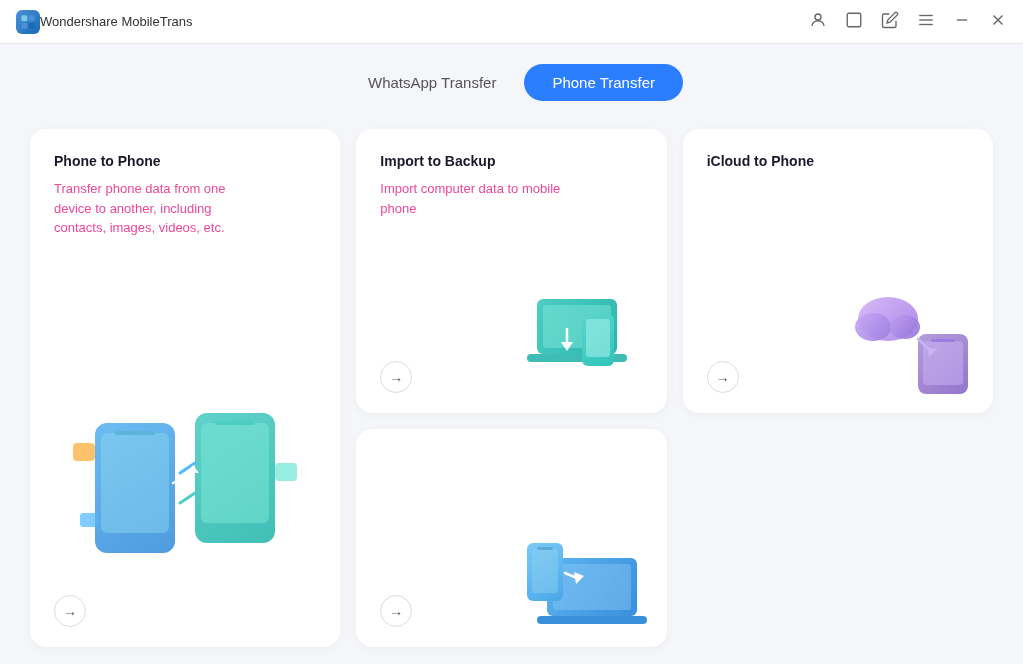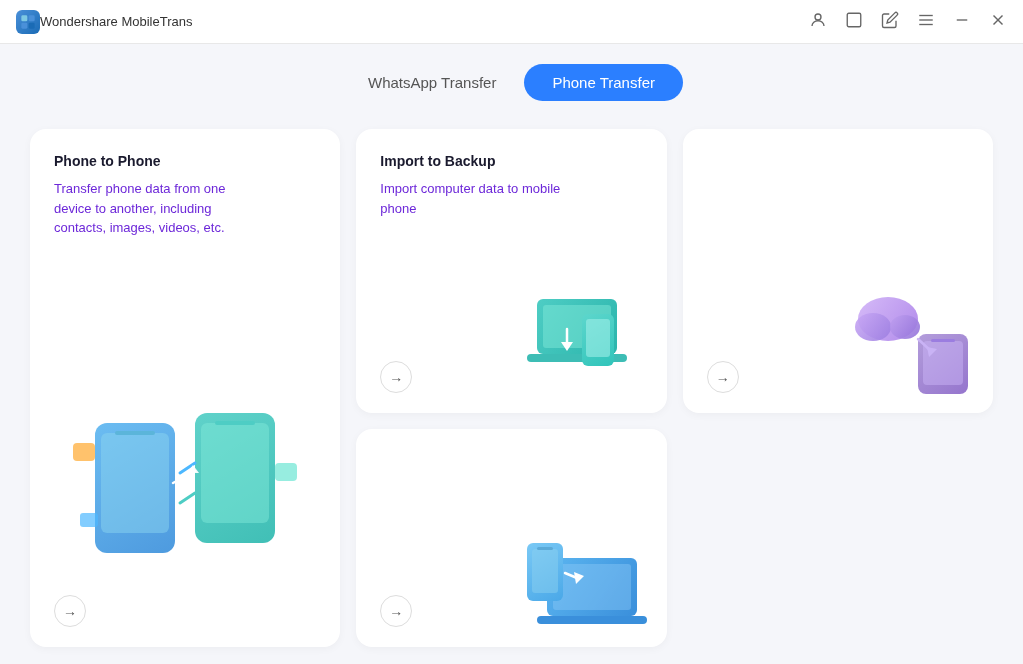--- a/index.html
+++ b/index.html
@@ -108,21 +108,21 @@
     }
 
     .card-title {
       font-size: 14px;
       font-weight: 700;
       color: #1a1a2e;
       margin-bottom: 10px;
     }
     .card-desc {
       font-size: 13px;
-      color: #6d28d9;
+      color: #ec4899;
       line-height: 1.5;
       max-width: 200px;
     }
 
     .arrow-btn {
       display: inline-flex;
       align-items: center;
       justify-content: center;
       width: 32px;
       height: 32px;
@@ -264,20 +264,21 @@
             <stop offset="100%" stop-color="#30c4ba"></stop>
           </linearGradient>
         </defs>
       </svg>
     </div>
 
     <div class="arrow-btn">→</div>
   </div>
 
   <div class="card">
+    <div class="card-title">iCloud to Phone</div>
 
     <div style="position:absolute; right:10px; bottom:10px;">
       <svg width="140" height="120" viewBox="0 0 140 120" fill="none">
 
         <rect x="75" y="55" width="50" height="60" rx="8" fill="url(#purplePhone)"></rect>
         <rect x="80" y="62" width="40" height="44" rx="4" fill="#c9b3f5" opacity="0.5"></rect>
         <rect x="88" y="60" width="24" height="3" rx="1.5" fill="#9b7de0"></rect>
 
         <ellipse cx="45" cy="40" rx="30" ry="22" fill="url(#purpleCloud)" opacity="0.9"></ellipse>
         <ellipse cx="30" cy="48" rx="18" ry="14" fill="url(#purpleCloud2)" opacity="0.9"></ellipse>

